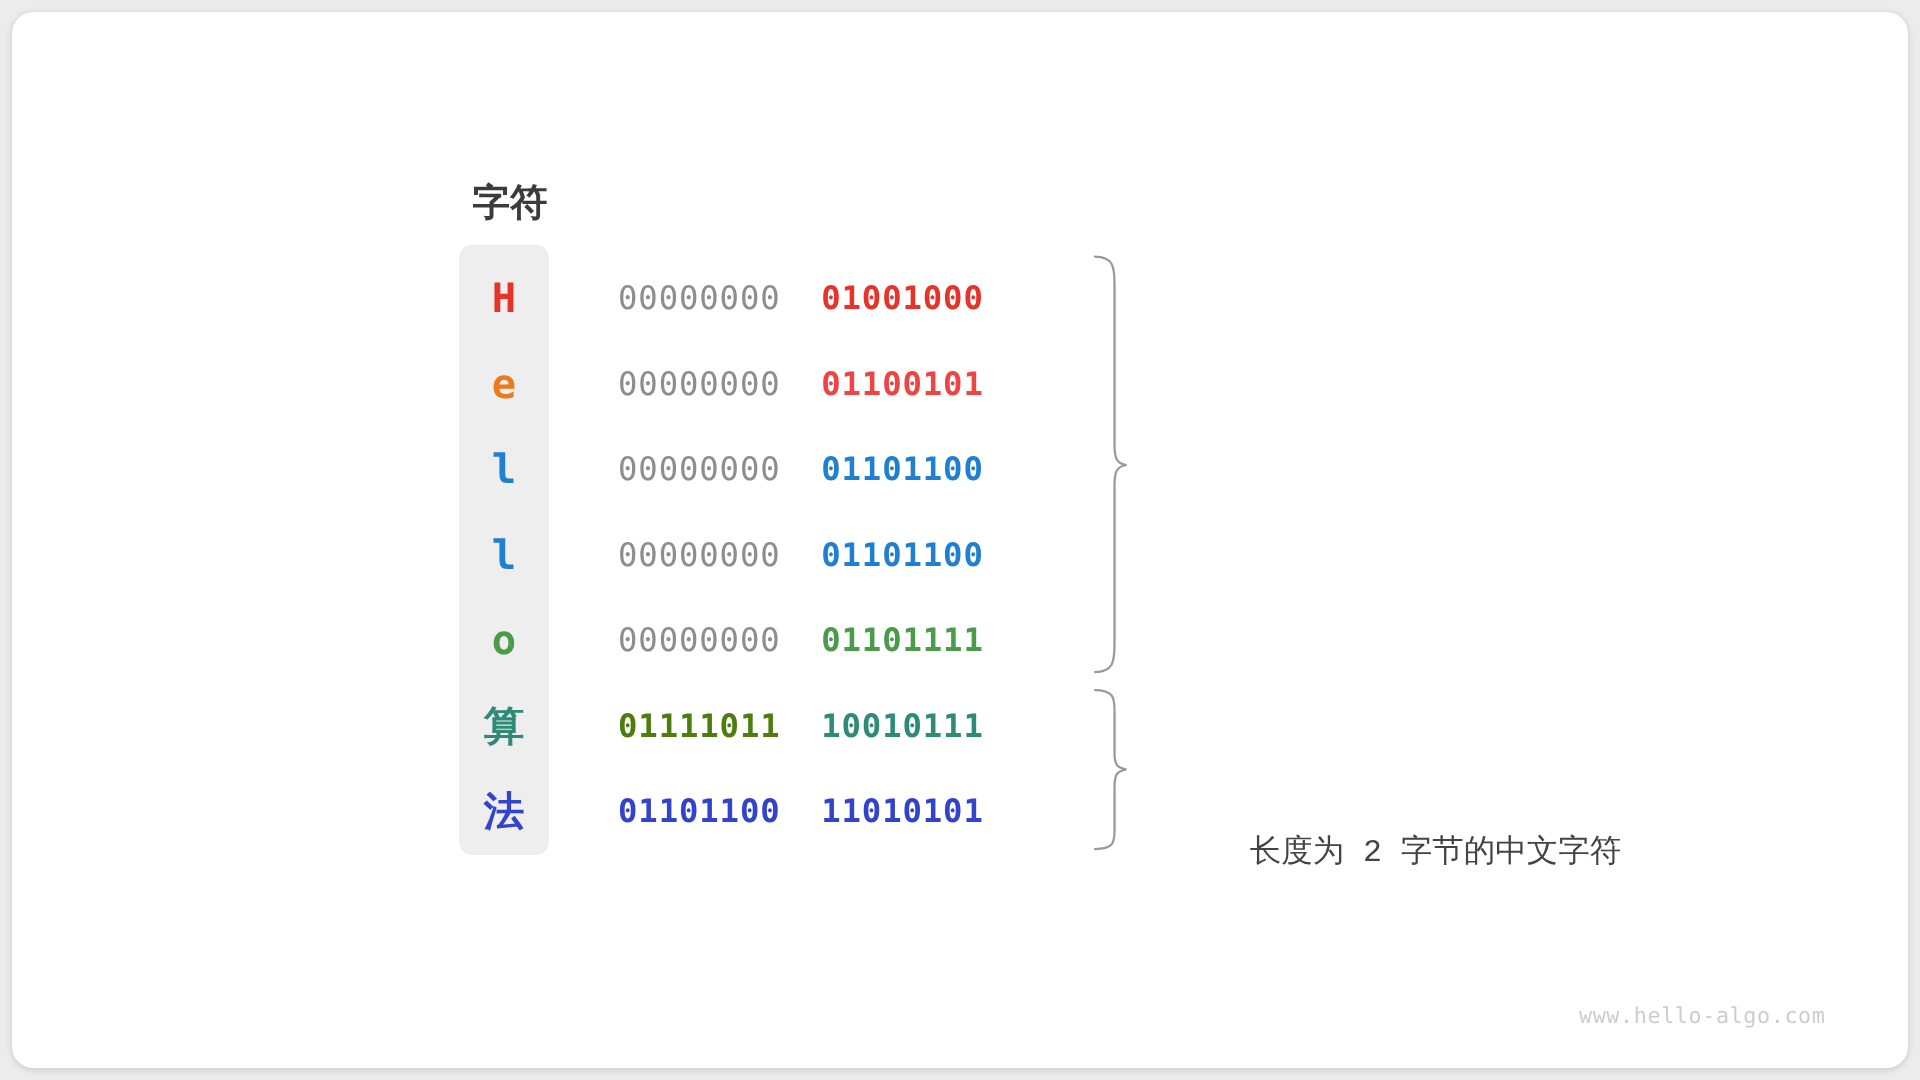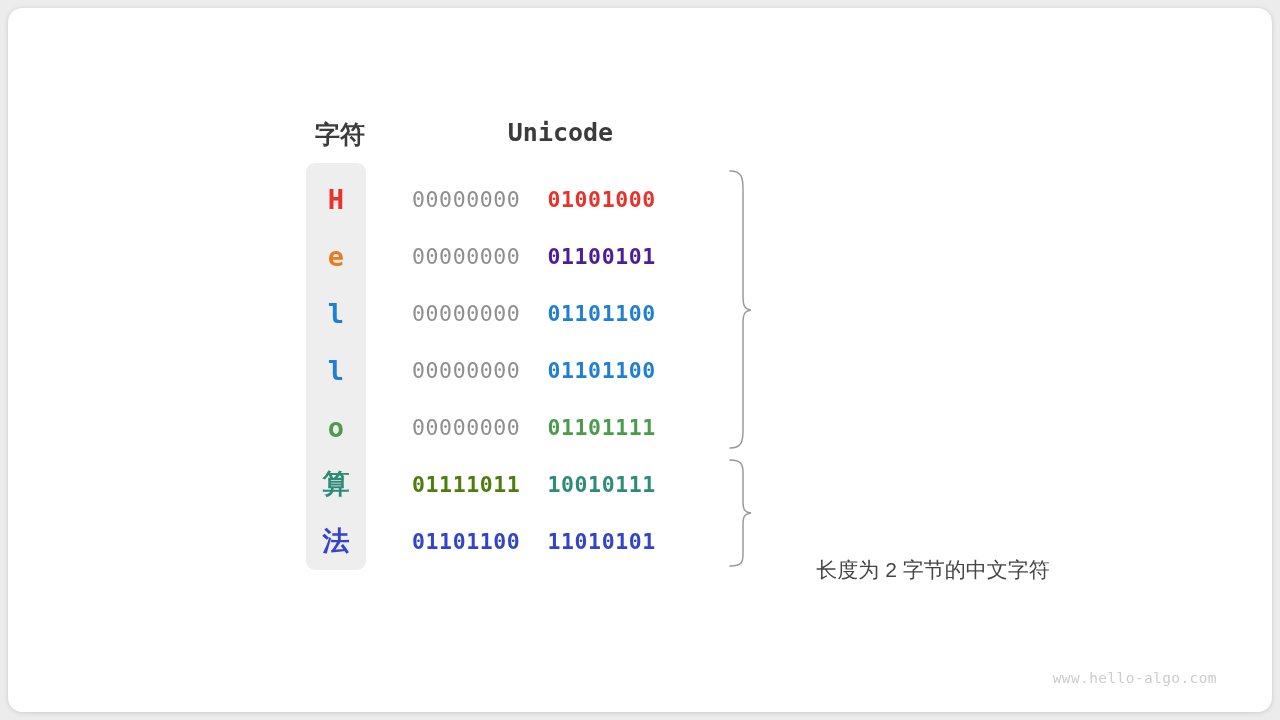--- a/index.html
+++ b/index.html
@@ -116,50 +116,49 @@
     position: absolute;
     color: #444444;
     font-family: "Liberation Sans", "DejaVu Sans", sans-serif;
     font-size: 21px;
     line-height: 36px;
     text-align: center;
     white-space: pre;
   }
   #anno-1 { left: 760px; top: 255px; width: 330px; }
   #anno-1 .sub { color: #6b6b6b; }
-  #anno-2 { left: 760px; top: 472px; width: 330px; }
+  #anno-2 { left: 784px; top: 472px; width: 330px; font-family: Liberation Mono, monospace; }
 
   
   #watermark {
     position: absolute;
     right: 55px;
     bottom: 26px;
     font-family: "DejaVu Sans Mono", "Liberation Mono", monospace;
     font-size: 14.5px;
     color: #cdcdcd;
     letter-spacing: 0.4px;
     white-space: nowrap;
   }
 </style>
 </head>
 <body style="background: rgb(236, 236, 236);">
 
 <div id="card" style="background: rgb(255, 255, 255);">
   <div id="stage">
 
     <div class="col-head" id="head-char">字符</div>
-    <div class="col-head" id="head-unicode">Unicode</div>
 
     <div id="char-panel" style="background: rgb(238, 238, 238); height: 407px;"></div>
 
     <div id="rows-container">
         <div class="ch" style="top: 163px; color: rgb(232, 51, 42);">H</div>
         <div class="bits" style="top: 163px;"><span class="hi" style="color: rgb(142, 142, 142);">00000000</span><span>  </span><span class="lo" style="color: rgb(232, 51, 42);">01001000</span></div>
         <div class="ch" style="top: 220px; color: rgb(236, 122, 28);">e</div>
-        <div class="bits" style="top: 220px;"><span class="hi" style="color: rgb(142, 142, 142);">00000000</span><span>  </span><span class="lo" style="color: #4c1d95;">01100101</span></div>
+        <div class="bits" style="top: 220px;"><span class="hi" style="color: rgb(142, 142, 142);">00000000</span><span>  </span><span class="lo" style="color: #ef4444;">01100101</span></div>
         <div class="ch" style="top: 277px; color: rgb(31, 127, 208);">l</div>
         <div class="bits" style="top: 277px;"><span class="hi" style="color: rgb(142, 142, 142);">00000000</span><span>  </span><span class="lo" style="color: rgb(31, 127, 208);">01101100</span></div>
         <div class="ch" style="top: 334px; color: rgb(31, 127, 208);">l</div>
         <div class="bits" style="top: 334px;"><span class="hi" style="color: rgb(142, 142, 142);">00000000</span><span>  </span><span class="lo" style="color: rgb(31, 127, 208);">01101100</span></div>
         <div class="ch" style="top: 391px; color: rgb(74, 155, 74);">o</div>
         <div class="bits" style="top: 391px;"><span class="hi" style="color: rgb(142, 142, 142);">00000000</span><span>  </span><span class="lo" style="color: rgb(74, 155, 74);">01101111</span></div>
         <div class="ch cjk" style="top: 448px; color: rgb(46, 139, 119);">算</div>
         <div class="bits" style="top: 448px;"><span class="hi bold" style="color: #4d7c0f; margin-top: 48px;">01111011</span><span>  </span><span class="lo" style="color: rgb(46, 139, 119);">10010111</span></div>
         <div class="ch cjk" style="top: 505px; color: rgb(51, 68, 204);">法</div>
         <div class="bits" style="top: 505px;"><span class="hi bold" style="color: rgb(51, 68, 204);">01101100</span><span>  </span><span class="lo" style="color: rgb(51, 68, 204);">11010101</span></div>

